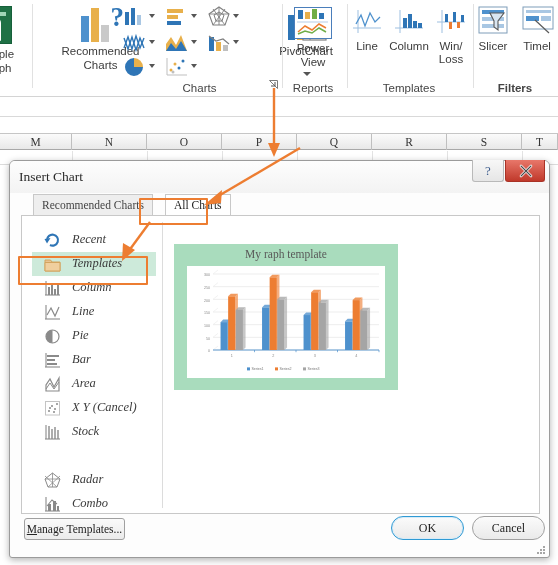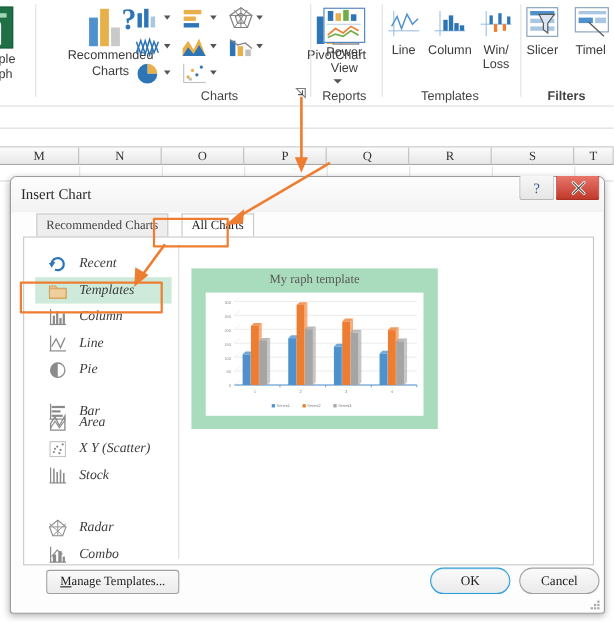--- a/index.html
+++ b/index.html
@@ -207,21 +207,21 @@
     font-family:"Liberation Serif", serif;
   }
   #chart-area {
     position:absolute; left:13px; top:22px; width:198px; height:112px;
     background:#ffffff;
   }
 
   
   #dlg-footer { position:absolute; left:0; bottom:0; width:100%; height:44px; }
   #btn-manage {
-    position:absolute; left:32px; top:5px; width:121px; height:22px;
+    position:absolute; left:14px; top:5px; width:101px; height:22px;
     background:linear-gradient(#fafafa,#ebebeb);
     border:1px solid #a0a0a0; border-radius:3px;
     font-size:11.5px; color:#222; text-align:center; line-height:21px;
     font-family:"Liberation Serif", serif;
     cursor:pointer;
   }
   #btn-manage u { text-decoration:underline; }
   #btn-ok, #btn-cancel {
     position:absolute; top:3px; width:73px; height:24px;
     background:linear-gradient(#fbfbfb,#eaeaea);
@@ -566,21 +566,21 @@
         <div class="tl-item" style="top:102px;">
           <div class="tl-ico">
             <svg width="17" height="17" viewBox="0 0 17 17">
               <circle cx="8.5" cy="8.5" r="6.5" fill="none" stroke="#8a8a8a" stroke-width="1.2"></circle>
               <path d="M8.5 8.5 L8.5 2 A6.5 6.5 0 0 0 8.5 15 Z" fill="#8a8a8a"></path>
             </svg>
           </div>
           <div class="tl-lbl">Pie</div>
         </div>
 
-        <div class="tl-item" style="top:140px;">
+        <div class="tl-item" style="top:126px;">
           <div class="tl-ico">
             <svg width="17" height="17" viewBox="0 0 17 17">
               <line x1="2" y1="1" x2="2" y2="15" stroke="#8a8a8a" stroke-width="1.1"></line>
               <line x1="1" y1="15" x2="16" y2="15" stroke="#8a8a8a" stroke-width="1.1"></line>
               <rect x="3" y="3" width="12" height="2" fill="#8a8a8a"></rect>
               <rect x="3" y="7" width="8" height="2" fill="#8a8a8a"></rect>
               <rect x="3" y="11" width="10" height="2" fill="#8a8a8a"></rect>
             </svg>
           </div>
           <div class="tl-lbl">Bar</div>
@@ -601,21 +601,21 @@
             <svg width="17" height="17" viewBox="0 0 17 17">
               <rect x="1.5" y="1.5" width="14" height="13.5" fill="none" stroke="#c4c4c4" stroke-width="1"></rect>
               <circle cx="5" cy="11" r="1" fill="#8a8a8a"></circle>
                 <circle cx="8" cy="6" r="1" fill="#8a8a8a"></circle>
               <circle cx="11" cy="9" r="1" fill="#8a8a8a"></circle>
                 <circle cx="13" cy="4" r="1" fill="#8a8a8a"></circle>
               <circle cx="6" cy="8" r="1" fill="#8a8a8a"></circle>
                 <circle cx="10" cy="12" r="1" fill="#8a8a8a"></circle>
             </svg>
           </div>
-          <div class="tl-lbl">X Y (Scatter)</div>
+          <div class="tl-lbl">X Y (Cancel)</div>
         </div>
 
         <div class="tl-item" style="top:198px;">
           <div class="tl-ico">
             <svg width="17" height="17" viewBox="0 0 17 17">
               <line x1="2" y1="1" x2="2" y2="15" stroke="#8a8a8a" stroke-width="1.1"></line>
               <line x1="1" y1="15" x2="16" y2="15" stroke="#8a8a8a" stroke-width="1.1"></line>
               <line x1="5" y1="2" x2="5" y2="15" stroke="#8a8a8a" stroke-width="1.4"></line>
               <line x1="8" y1="5" x2="8" y2="15" stroke="#8a8a8a" stroke-width="1.4"></line>
               <line x1="11" y1="3" x2="11" y2="15" stroke="#8a8a8a" stroke-width="1.4"></line>

